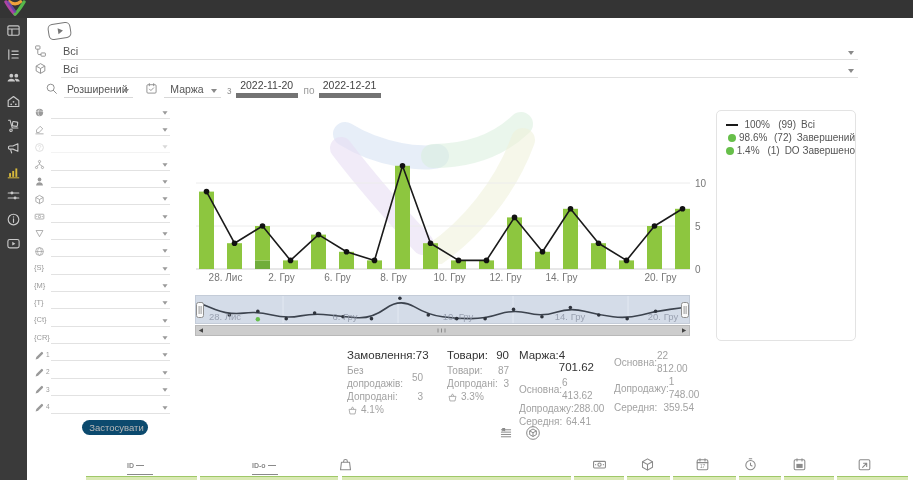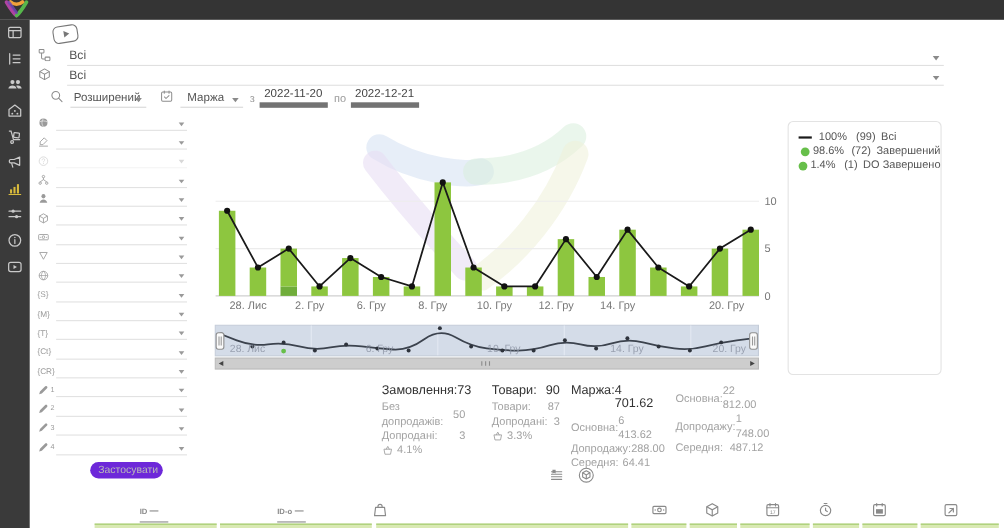--- a/index.html
+++ b/index.html
@@ -30,21 +30,21 @@
   .mode-row .ric{color:#8d8d8d;margin:0 6px 1px 0;}
   
   #filter-rows{position:absolute;left:34px;top:103px;width:136px;z-index:3;}
   .f-row{height:17.35px;display:flex;align-items:center;}
   .f-row.disabled{opacity:.38;}
   .f-ic{width:17px;color:#9a9a9a;display:flex;align-items:center;}
   .f-brace{font-size:7.5px;color:#9a9a9a;letter-spacing:0;}
   .f-sub{font-size:6.5px;color:#9a9a9a;margin-left:1px;}
   .f-sel{flex:1;height:13px;border-bottom:1px solid #e2e2e2;position:relative;cursor:pointer;}
   .f-sel .caret{right:2px;bottom:3px;border-top-color:#9a9a9a;transform:scale(.85);}
-  #apply-btn{position:absolute;left:82px;top:420px;width:66px;height:15px;border:none;border-radius:8px;background:#6d28d9;color:#b8b8b8;font-size:9.5px;display:flex;align-items:center;justify-content:center;gap:3px;z-index:3;font-family:"Liberation Sans",sans-serif;}
+  #apply-btn{position:absolute;left:82px;top:420px;width:66px;height:15px;border:none;border-radius:8px;background:#0c4a6e;color:#b8b8b8;font-size:9.5px;display:flex;align-items:center;justify-content:center;gap:3px;z-index:3;font-family:"Liberation Sans",sans-serif;}
   
   #watermark{position:absolute;left:325px;top:104px;z-index:1;}
   #chart-wrap{position:absolute;left:190px;top:104px;z-index:2;}
   #nav-wrap{position:absolute;left:195px;top:295px;z-index:2;}
   
   .legend-card{position:absolute;left:716px;top:110px;width:140px;height:231px;border:1px solid #e3e3e3;border-radius:5px;background:#fff;z-index:2;padding-top:7px;box-sizing:border-box;}
   .lg-row{display:flex;align-items:center;height:13px;font-size:10px;color:#555;padding-left:7px;cursor:pointer;}
   .lg-sw{width:16px;display:flex;justify-content:center;align-items:center;}
   .sw-line{width:12px;height:2px;background:#1a1a1a;}
   .sw-dot{width:8px;height:8px;border-radius:50%;}
@@ -689,21 +689,21 @@
       <div class="st-row">
         <span>Основна:</span>
         <span>22 812.00</span>
       </div>
       <div class="st-row">
         <span>Допродажу:</span>
         <span>1 748.00</span>
       </div>
       <div class="st-row">
         <span>Середня:</span>
-        <span>487.12</span>
+        <span>359.54</span>
       </div>
     </div>
   </div>
 
 <div class="toggles" id="toggles">
     <span><svg class="ic" width="14" height="14">
         <use href="#i-listflag"></use>
       </svg></span>
     <span><svg class="ic" width="16" height="16">
         <use href="#i-cubecircle"></use>

